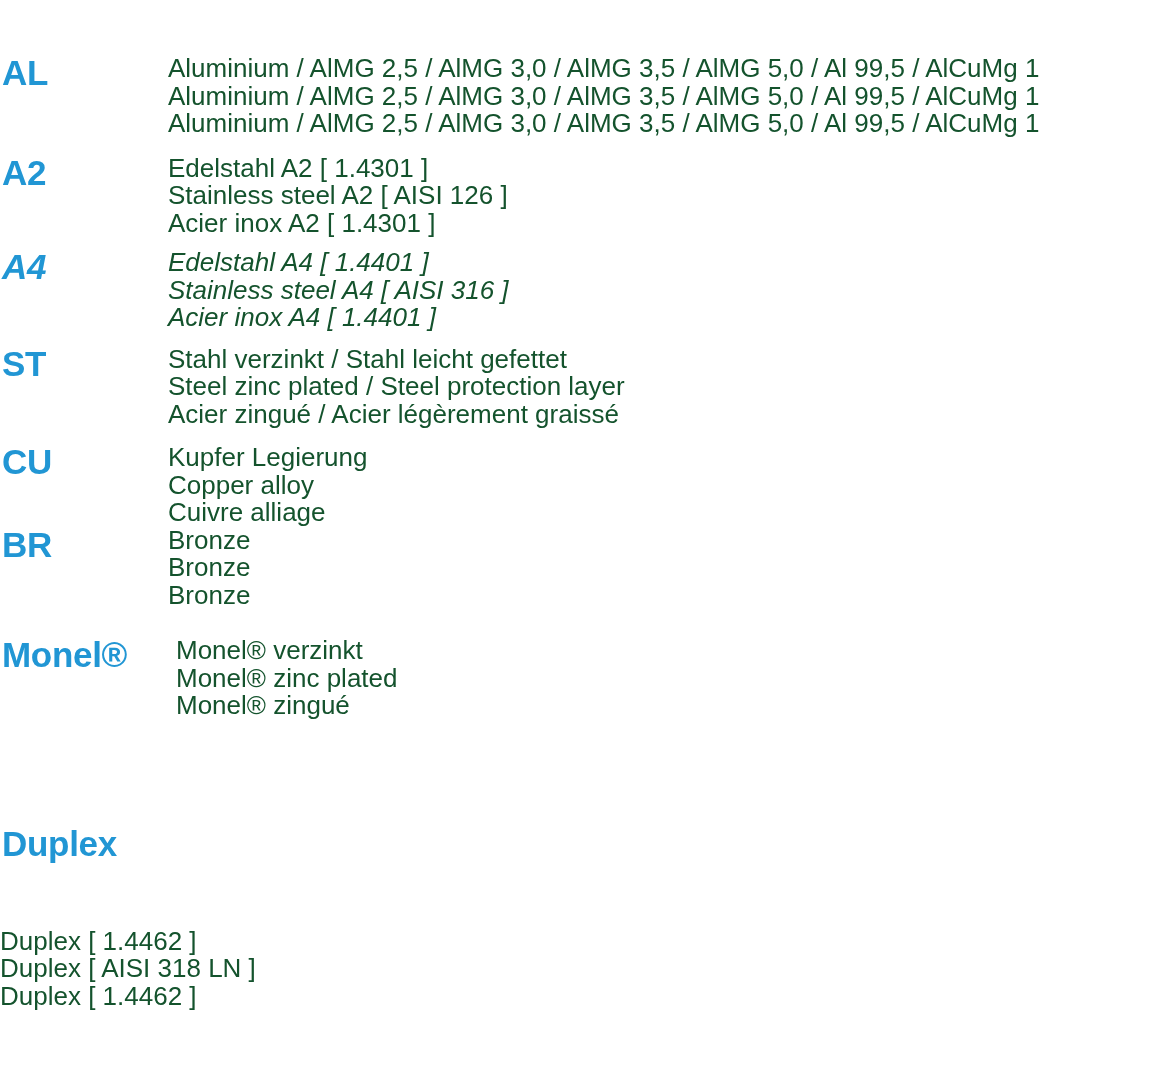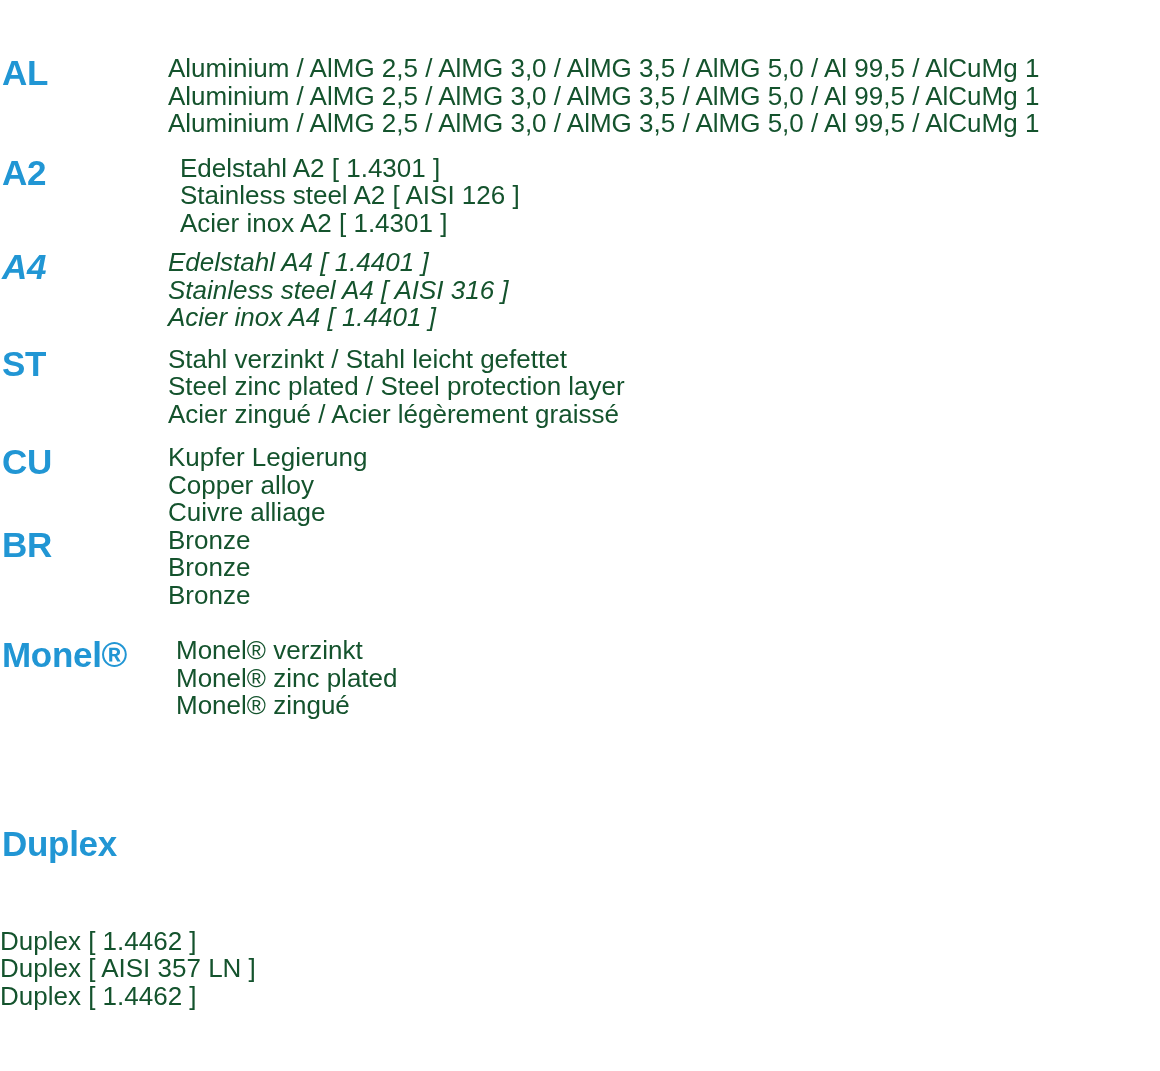--- a/index.html
+++ b/index.html
@@ -63,21 +63,21 @@
     <div class="code-cell">
       <span class="code">AL</span>
     </div>
     <div class="desc-cell">
       <div class="desc-line">Aluminium / AlMG 2,5 / AlMG 3,0 / AlMG 3,5 / AlMG 5,0 / Al 99,5 / AlCuMg 1</div>
       <div class="desc-line">Aluminium / AlMG 2,5 / AlMG 3,0 / AlMG 3,5 / AlMG 5,0 / Al 99,5 / AlCuMg 1</div>
       <div class="desc-line">Aluminium / AlMG 2,5 / AlMG 3,0 / AlMG 3,5 / AlMG 5,0 / Al 99,5 / AlCuMg 1</div>
     </div>
   </div>
 
-  <div class="row" style="margin-top:17px;gap:12px;">
+  <div class="row" style="margin-top:17px;">
     <div class="code-cell">
       <span class="code">A2</span>
     </div>
     <div class="desc-cell">
       <div class="desc-line">Edelstahl A2 [ 1.4301 ]</div>
       <div class="desc-line">Stainless steel A2 [ AISI 126 ]</div>
       <div class="desc-line">Acier inox A2  [ 1.4301 ]</div>
     </div>
   </div>
 
@@ -136,18 +136,18 @@
       <div class="desc-line">Monel® zingué</div>
     </div>
   </div>
 
   <div class="row" style="margin-top:40px;flex-direction:column;">
     <div class="code-cell">
       <span class="code">Duplex</span>
     </div>
     <div class="desc-cell">
       <div class="desc-line">Duplex [ 1.4462 ]</div>
-      <div class="desc-line">Duplex [ AISI 357 LN ]</div>
+      <div class="desc-line">Duplex [ AISI 318 LN ]</div>
       <div class="desc-line">Duplex [ 1.4462 ]</div>
     </div>
   </div>
 
 </div>
 
 </body></html>

